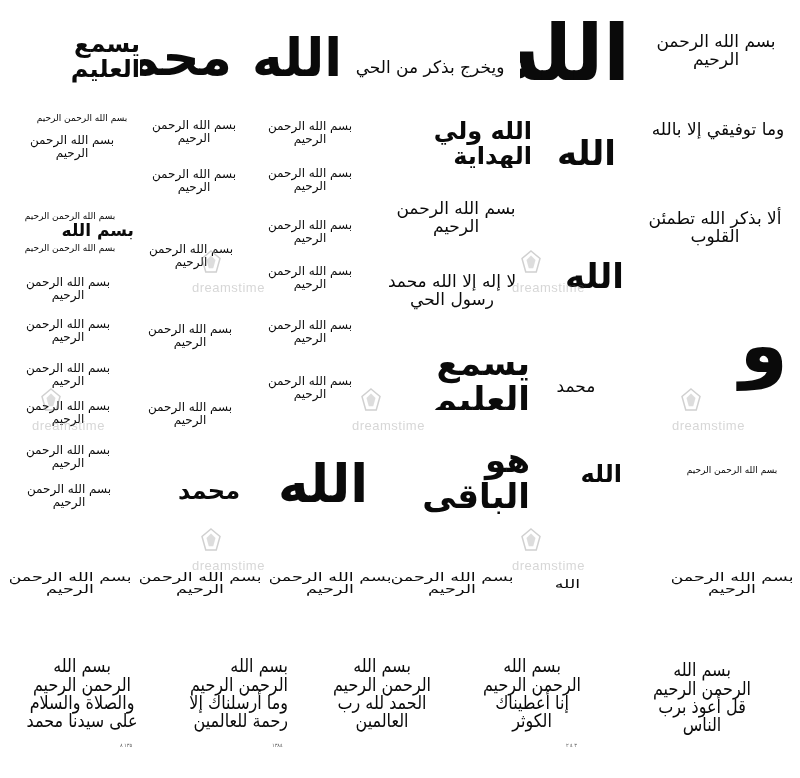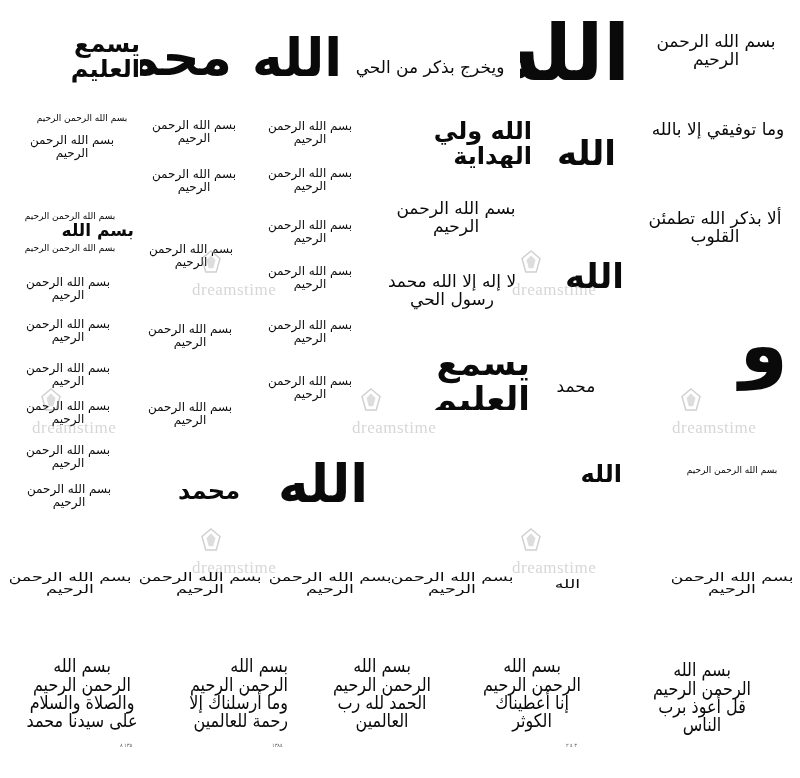--- a/index.html
+++ b/index.html
@@ -81,22 +81,22 @@
 
   .wm {
     position: absolute;
     left: 0; top: 0;
     width: 800px; height: 778px;
     pointer-events: none;
   }
   .wm-text {
     position: absolute;
     color: rgba(120,120,120,0.30);
-    font-size: 17px;
-    font-family: Liberation Serif, serif;
+    font-size: 13px;
+    font-family: Liberation Sans, sans-serif;
     white-space: nowrap;
     letter-spacing: 0.5px;
   }
   .wm-mark {
     position: absolute;
     width: 30px; height: 30px;
   }
   .wm-mark svg { width: 100%; height: 100%; display: block; }
   .credit {
     position: absolute;
@@ -214,20 +214,23 @@
     </div>
   <div class="cell md" style="left:376px;top:192px;width:160px;height:52px;">
       <span>بسم الله الرحمن الرحيم</span>
     </div>
   <div class="cell md" style="left:368px;top:262px;width:168px;height:58px;">
       <span>لا إله إلا الله محمد رسول الحي</span>
     </div>
   <div class="cell xl bold" style="left:374px;top:354px;width:156px;height:56px;">
       <span>يسمع العليم</span>
     </div>
+  <div class="cell xl bold" style="left:380px;top:444px;width:150px;height:70px;">
+      <span>هو الباقي</span>
+    </div>
 
   <div class="cell xl bold" style="left:530px;top:112px;width:86px;height:84px;">
       <span>الله</span>
     </div>
   <div class="cell xl bold" style="left:524px;top:248px;width:100px;height:58px;">
       <span>الله</span>
     </div>
   <div class="cell md" style="left:534px;top:356px;width:84px;height:62px;">
       <span>محمد</span>
     </div>

